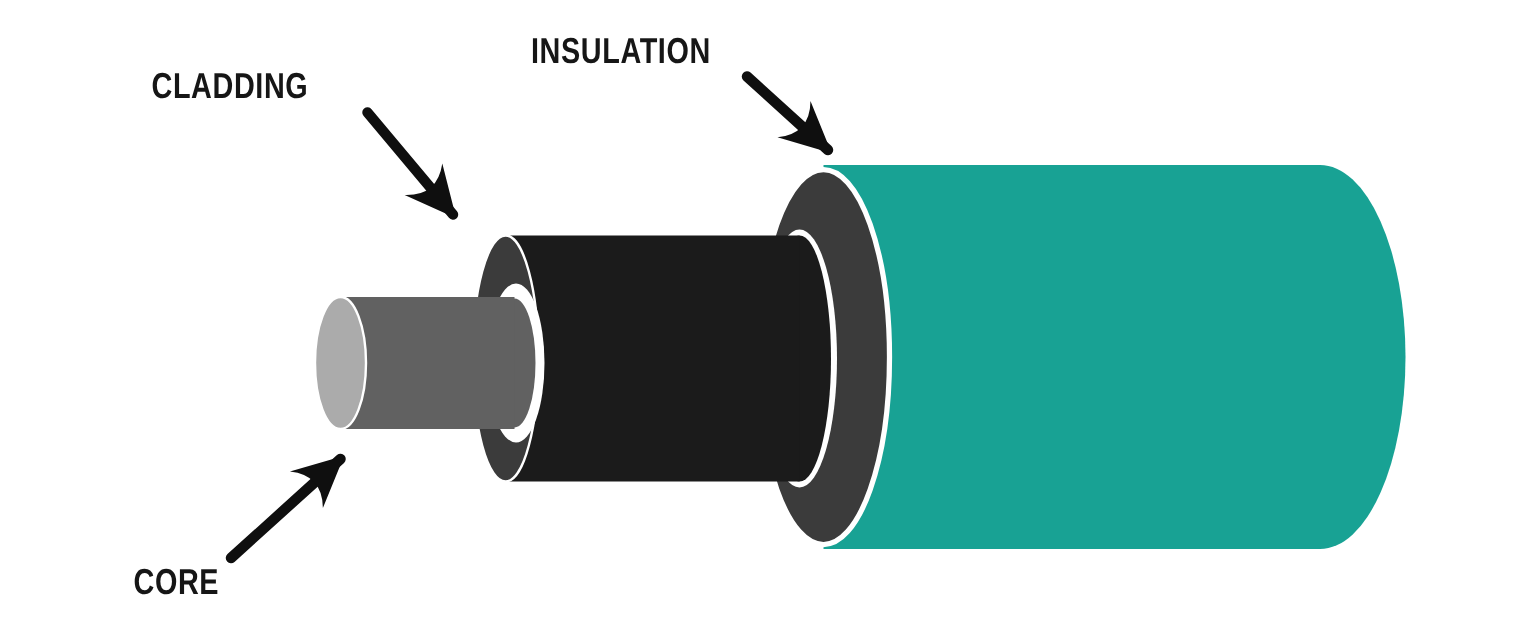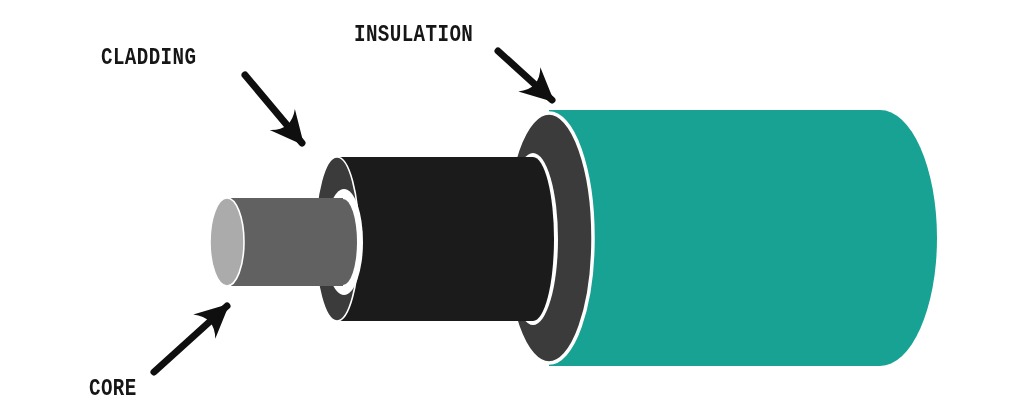--- a/index.html
+++ b/index.html
@@ -6,21 +6,21 @@
     margin: 0;
     padding: 0;
     background: #ffffff;
   }
   .stage {
     position: relative;
     width: 1020px;
     height: 420px;
     background: #ffffff;
     overflow: hidden;
-    font-family: Liberation Mono, monospace;
+    font-family: Liberation Sans, sans-serif;
   }
   .diagram-svg {
     position: absolute;
     left: 0;
     top: 0;
     width: 1020px;
     height: 420px;
   }
   .callout-label {
     position: absolute;

